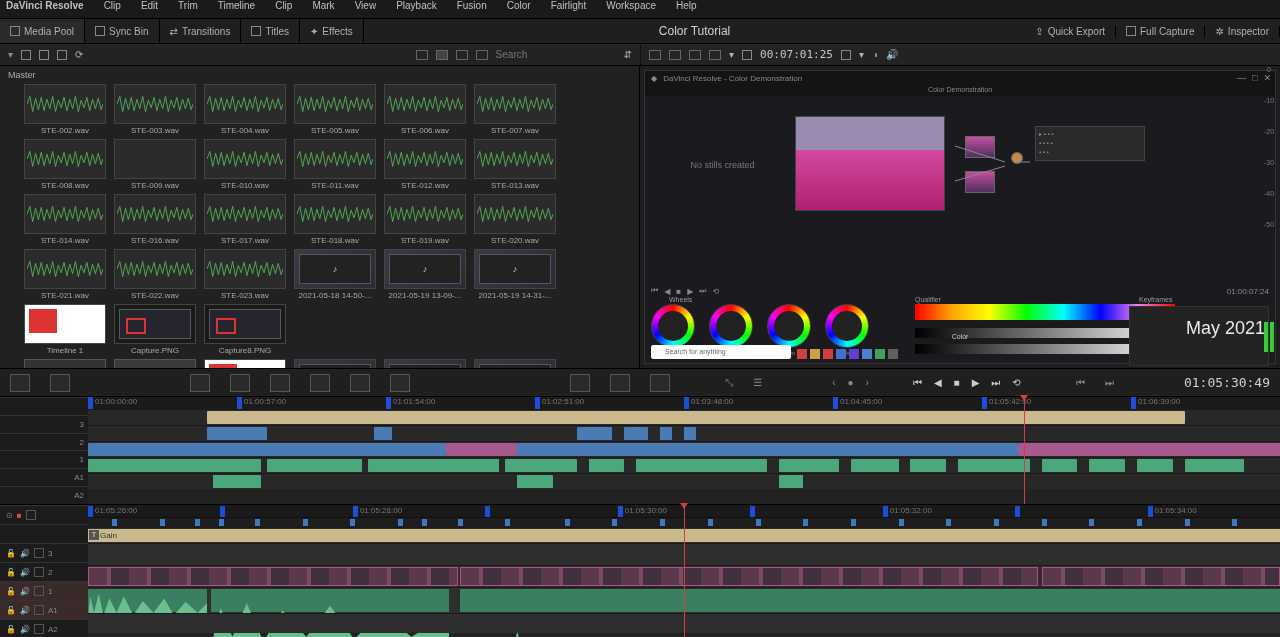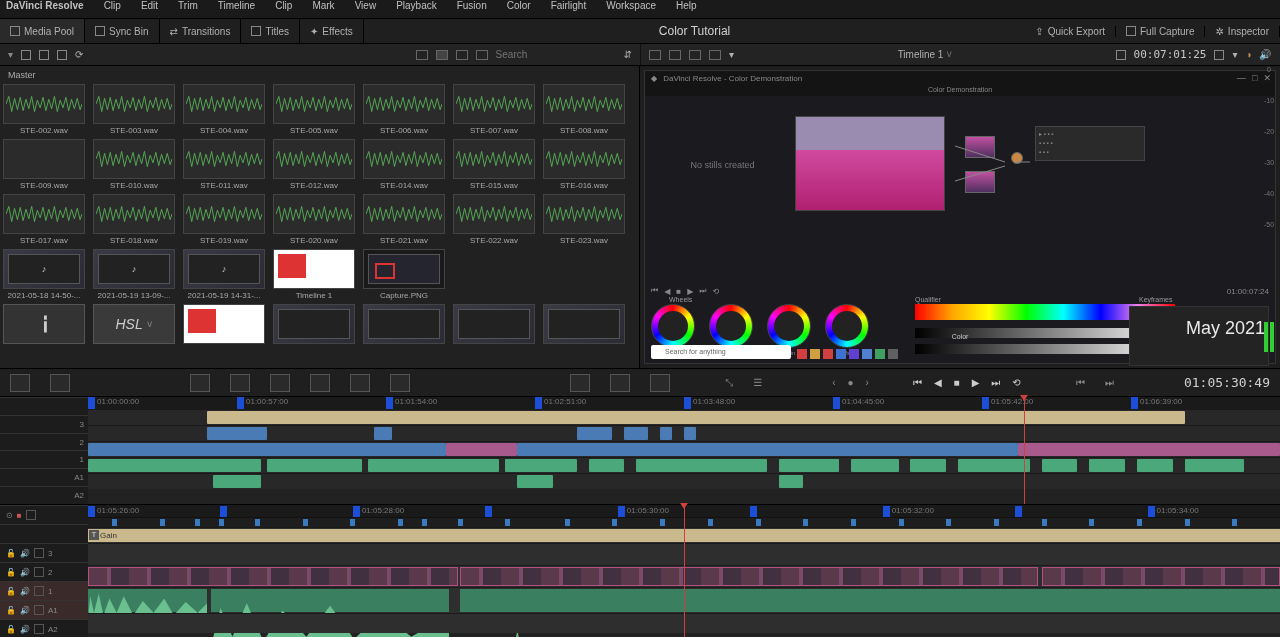--- a/index.html
+++ b/index.html
@@ -25,21 +25,21 @@
 .toolbar3 .viewicon { width:12px; height:10px; border:1px solid #666; }
 .toolbar3 input { background:transparent; border:none; color:#888; font-size:10px; outline:none; width:120px; }
 .toolbar3 .tc { font-family:monospace; font-size:11px; color:#c8c8c8; }
 
 
 .middle { display:flex; height:302px; }
 .left-pane { width:640px; background:#212121; display:flex; flex-direction:column; border-right:1px solid #000; }
 .right-pane { flex:1; background:#1e1e1e; display:flex; }
 
 .master-label { font-size:9px; color:#aaa; padding:4px 8px; }
-.grid-scroll { flex:1; overflow:hidden; padding-left:1px; }
+.grid-scroll { flex:1; overflow:hidden; padding-left:22px; }
 .clip-grid { display:flex; flex-wrap:wrap; gap:4px; }
 .clip { width:86px; display:flex; flex-direction:column; align-items:center; }
 .thumb { width:82px; height:40px; background:#2b2b2b; border:1px solid #444; display:flex; align-items:center; justify-content:center; overflow:hidden; margin-bottom:2px; }
 .wave { width:76px; height:28px; }
 .clip .name { font-size:8px; color:#a8a8a8; text-align:center; white-space:nowrap; overflow:hidden; text-overflow:ellipsis; width:82px; }
 .video-thumb { background:linear-gradient(135deg,#3a3a45,#2b2b35); }
 .vid-inner { width:90%; height:80%; background:#222; border:1px solid #555; }
 .tl-thumb { background:#fff; position:relative; }
 .tl-thumb .redbox{ position:absolute; left:4px; top:4px; width:28px; height:24px; background:#d33; }
 .capture-thumb { background:#1a1a1a; }
@@ -81,21 +81,21 @@
 .editstrip .grow{flex:1;}
 .transport { display:flex; align-items:center; gap:12px; }
 .editstrip .tc { font-family:monospace; font-size:13px; color:#d0d0d0; }
 
 
 .minitl { height:108px; background:#222; border-top:1px solid #000; display:flex; }
 .minitl .headcol { width:88px; background:#1c1c1c; display:flex; flex-direction:column; }
 .trackhead { flex:1; border-top:1px solid #333; display:flex; align-items:center; justify-content:flex-end; padding-right:4px; color:#888; font-size:8px; }
 .minitl .tracks { flex:1; position:relative; }
 .ruler { height:12px; background:#1a1a1a; display:flex; font-size:8px; color:#777; font-family:monospace; }
-.ruler span { flex:1; border-left:7px solid #1d4ed8; padding-left:2px;}
+.ruler span { flex:1; border-left:5px solid #1d4ed8; padding-left:2px;}
 .lane { height:11px; background:#282828; border-top:1px solid #1a1a1a; position:relative; }
 .lane.h16 { height:16px; }
 .block { position:absolute; top:1px; bottom:1px; border-radius:1px; }
 .beige { background:#c9b98d; }
 .blue { background:#4a7bb5; }
 .magenta { background:#a85a8c; }
 .green { background:#4aa87a; }
 .playhead { position:absolute; top:0; bottom:0; width:1px; background:#d04040; }
 .playhead::before{content:"";position:absolute;top:-2px;left:-4px;width:0;height:0;border-left:4px solid transparent;border-right:4px solid transparent;border-top:6px solid #d04040;}
 
@@ -199,24 +199,20 @@
     <input placeholder="Search" style="">
     <span>⇵</span>
   </div>
   <div class="sep"></div>
   <div class="right" style="flex:1">
     <span class="viewicon"></span>
     <span class="viewicon"></span>
     <span class="viewicon"></span>
     <span class="viewicon"></span>
     <span>▾</span>
-    <div style="flex:1;text-align:center">
-      <span>Timeline 1</span>
-      <span style="color:#777">˅</span>
-    </div>
     <span class="icon-sq"></span>
     <span class="tc">00:07:01:25</span>
     <span class="icon-sq"></span>
     <span>▾</span>
     <span style="color:#b85;">◑</span>
     <span>🔊</span>
   </div>
 </div>
 
 <div class="middle">
@@ -308,29 +304,29 @@
               </svg>
             </div>
             <div class="name">STE-012.wav</div>
           </div>
           <div class="clip">
             <div class="thumb">
               <svg class="wv wave" viewBox="0 0 80 28">
                 <path d="M0 14 L3 6 L6 22 L9 8 L12 20 L15 7 L18 21 L21 9 L24 19 L27 6 L30 22 L33 10 L36 18 L39 7 L42 21 L45 9 L48 19 L51 6 L54 22 L57 10 L60 18 L63 7 L66 21 L69 9 L72 19 L75 8 L78 20 L80 14"></path>
               </svg>
             </div>
+            <div class="name">STE-013.wav</div>
+          </div>
+          <div class="clip">
+            <div class="thumb">
+              <svg class="wv wave" viewBox="0 0 80 28">
+                <path d="M0 14 L3 6 L6 22 L9 8 L12 20 L15 7 L18 21 L21 9 L24 19 L27 6 L30 22 L33 10 L36 18 L39 7 L42 21 L45 9 L48 19 L51 6 L54 22 L57 10 L60 18 L63 7 L66 21 L69 9 L72 19 L75 8 L78 20 L80 14"></path>
+              </svg>
+            </div>
             <div class="name">STE-014.wav</div>
-          </div>
-          <div class="clip">
-            <div class="thumb">
-              <svg class="wv wave" viewBox="0 0 80 28">
-                <path d="M0 14 L3 6 L6 22 L9 8 L12 20 L15 7 L18 21 L21 9 L24 19 L27 6 L30 22 L33 10 L36 18 L39 7 L42 21 L45 9 L48 19 L51 6 L54 22 L57 10 L60 18 L63 7 L66 21 L69 9 L72 19 L75 8 L78 20 L80 14"></path>
-              </svg>
-            </div>
-            <div class="name">STE-015.wav</div>
           </div>
           <div class="clip">
             <div class="thumb">
               <svg class="wv wave" viewBox="0 0 80 28">
                 <path d="M0 14 L3 6 L6 22 L9 8 L12 20 L15 7 L18 21 L21 9 L24 19 L27 6 L30 22 L33 10 L36 18 L39 7 L42 21 L45 9 L48 19 L51 6 L54 22 L57 10 L60 18 L63 7 L66 21 L69 9 L72 19 L75 8 L78 20 L80 14"></path>
               </svg>
             </div>
             <div class="name">STE-016.wav</div>
           </div>
           <div class="clip">
@@ -414,20 +410,26 @@
             <div class="thumb tl-thumb">
               <div class="redbox"></div>
             </div>
             <div class="name">Timeline 1</div>
           </div>
           <div class="clip">
             <div class="thumb capture-thumb">
               <div class="cap"></div>
             </div>
             <div class="name">Capture.PNG</div>
+          </div>
+          <div class="clip">
+            <div class="thumb capture-thumb">
+              <div class="cap"></div>
+            </div>
+            <div class="name">Capture8.PNG</div>
           </div>
         </div>
 
       <div class="clip-grid" style="margin-top:4px">
         <div class="clip">
           <div class="eyedrop">
               <svg width="20" height="20">
                 <path d="M4 16 L12 8 L14 10 L6 18 Z M13 7 L16 4 L18 6 L15 9" fill="#ccc"></path>
               </svg>
             </div>

